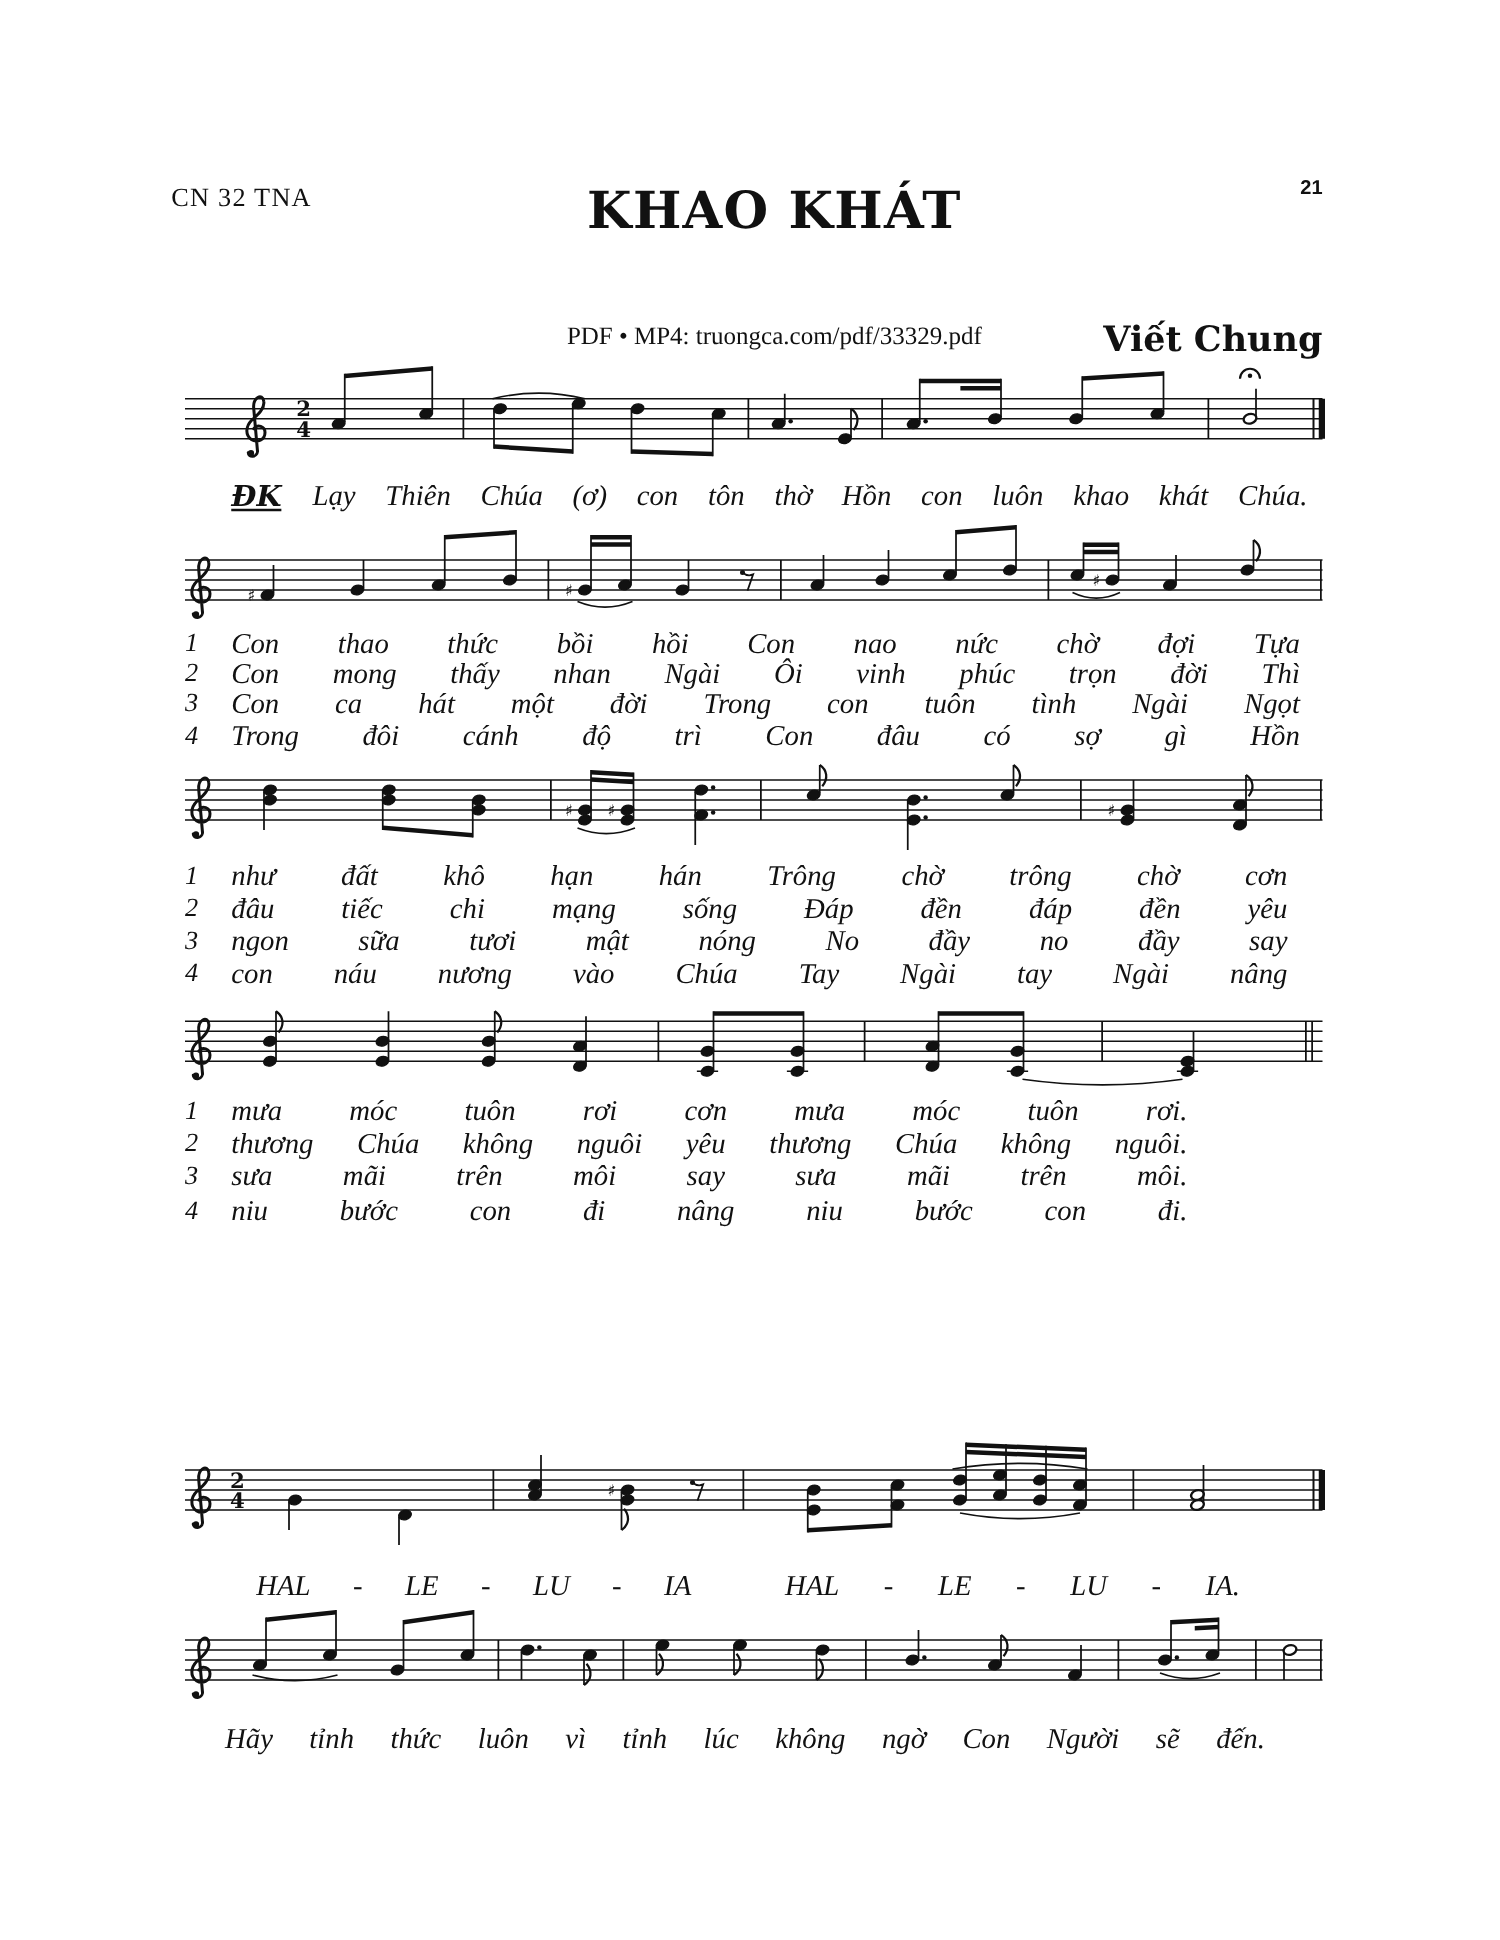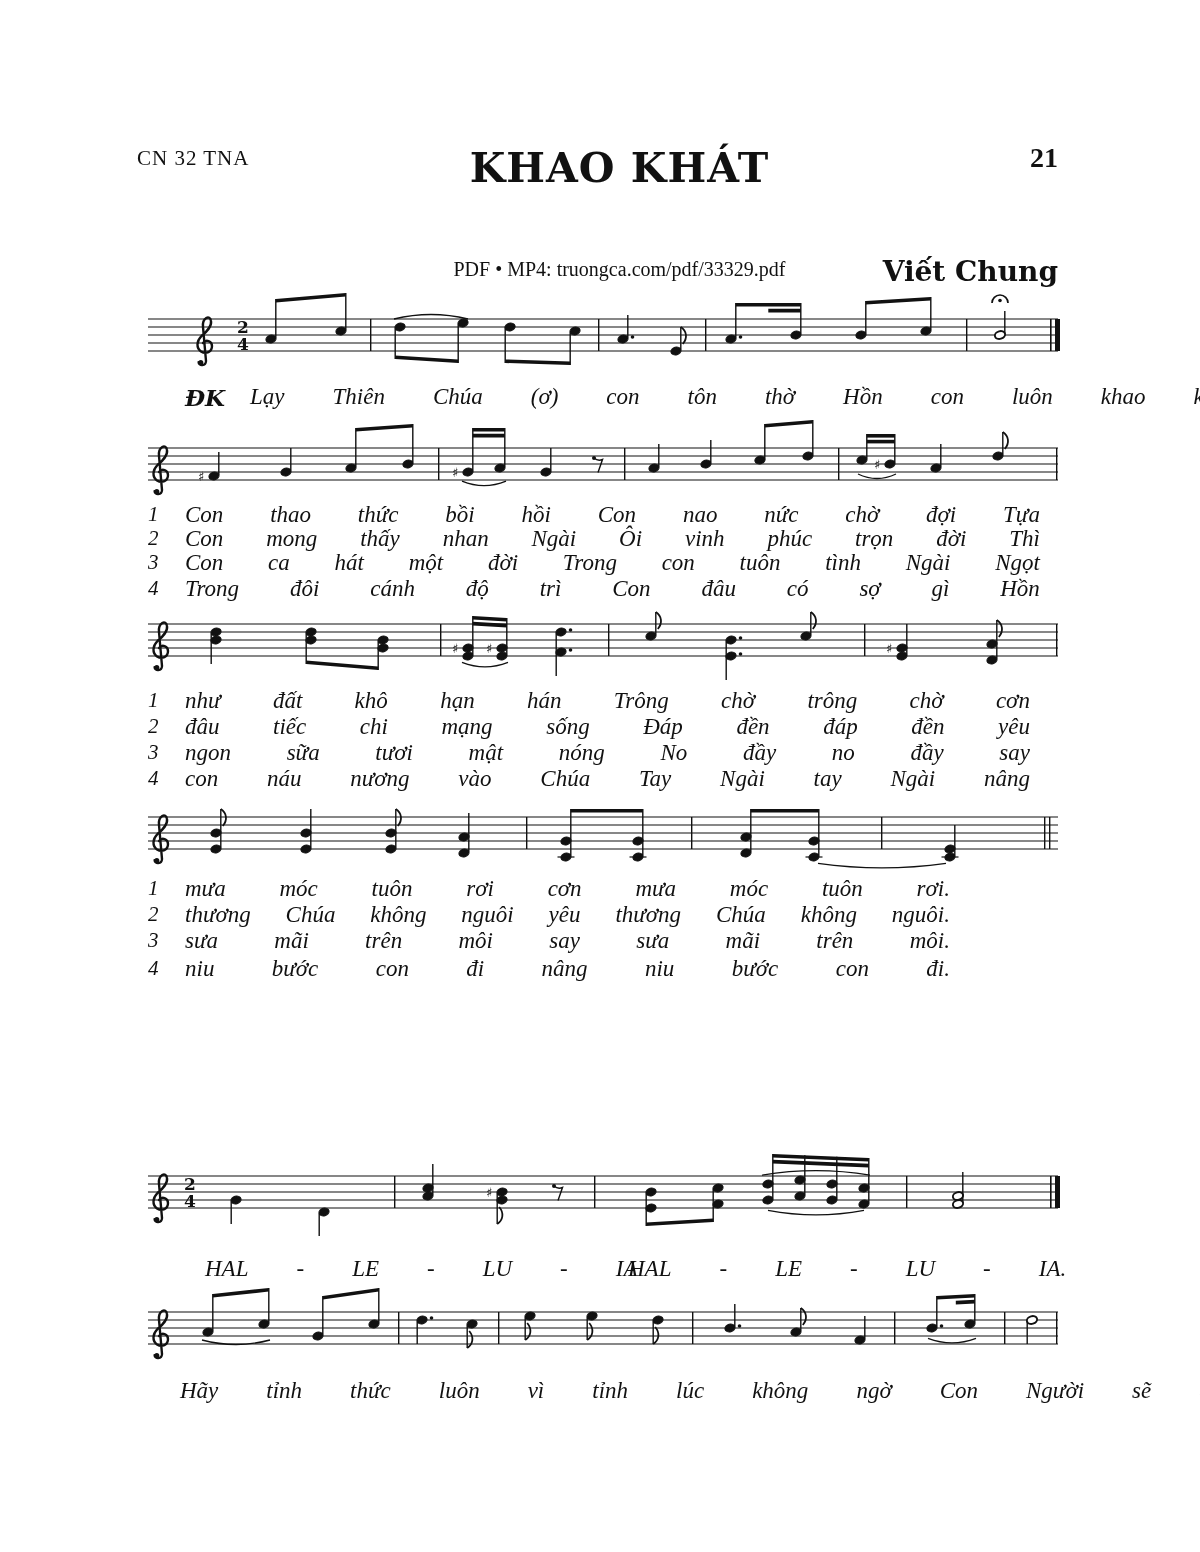--- a/index.html
+++ b/index.html
@@ -4,30 +4,30 @@
 <style>
   html,body{margin:0;padding:0;background:#e8e8e8;}
   .page{
     position:relative;width:1200px;height:1552px;margin:0 auto;
     background:#ffffff;color:#111;overflow:hidden;
     font-family:"Liberation Serif",serif;
     padding-left:39px;
   }
   .abs{position:absolute;}
   .hdr-catalog{left:137px;top:146px;font-size:21px;letter-spacing:1px;}
-  .hdr-page{left:1008px;top:142px;width:50px;text-align:right;font-size:28px;font-weight:bold;font-family:Liberation Serif, serif;}
+  .hdr-page{left:1008px;top:142px;width:50px;text-align:right;font-size:16px;font-weight:bold;font-family:Liberation Sans, sans-serif;}
   .hdr-title{left:0;right:0;top:144px;text-align:center;font-family:"DejaVu Serif",serif;
              font-size:41px;font-weight:bold;letter-spacing:1px;}
   .hdr-sub{left:0;right:0;top:203px;text-align:center;font-size:25px;}
   .hdr-src{left:0;right:0;top:258px;text-align:center;font-size:20px;}
   .hdr-composer{left:880px;top:255px;width:178px;text-align:right;font-size:28px;font-weight:bold;font-family:"DejaVu Serif",serif;}
   .staff-svg{position:absolute;}
   .lyric{position:absolute;display:flex;justify-content:space-between;
-         font-style:italic;font-size:23px;white-space:nowrap;line-height:26px;gap:48px;}
-  .refrain-label{left:185px;top:384px;font-style:italic;font-weight:bold;font-size:23px;font-family:"DejaVu Serif",serif;}
+         font-style:italic;font-size:23px;white-space:nowrap;line-height:26px;}
+  .refrain-label{left:185px;top:384px;font-style:italic;font-weight:bold;font-size:23px;font-family:"DejaVu Serif",serif;text-decoration:underline;}
   .refrain-words{left:250px;width:796px;top:384px;}
   .vrow{position:absolute;display:flex;left:148px;}
   .vrow .vnum{flex:none;width:37px;font-style:italic;font-size:21px;}
   .vrow .vwords{flex:1;display:flex;justify-content:space-between;font-style:italic;font-size:23px;white-space:nowrap;}
   .b1{width:892px;}
   .b2{width:882px;}
   .b3{width:802px;}
   .hall-heading{left:0;right:0;top:1072px;text-align:center;font-family:"DejaVu Serif",serif;
                 font-size:33px;font-weight:bold;}
   .hal-a{left:205px;width:348px;top:1256px;}

